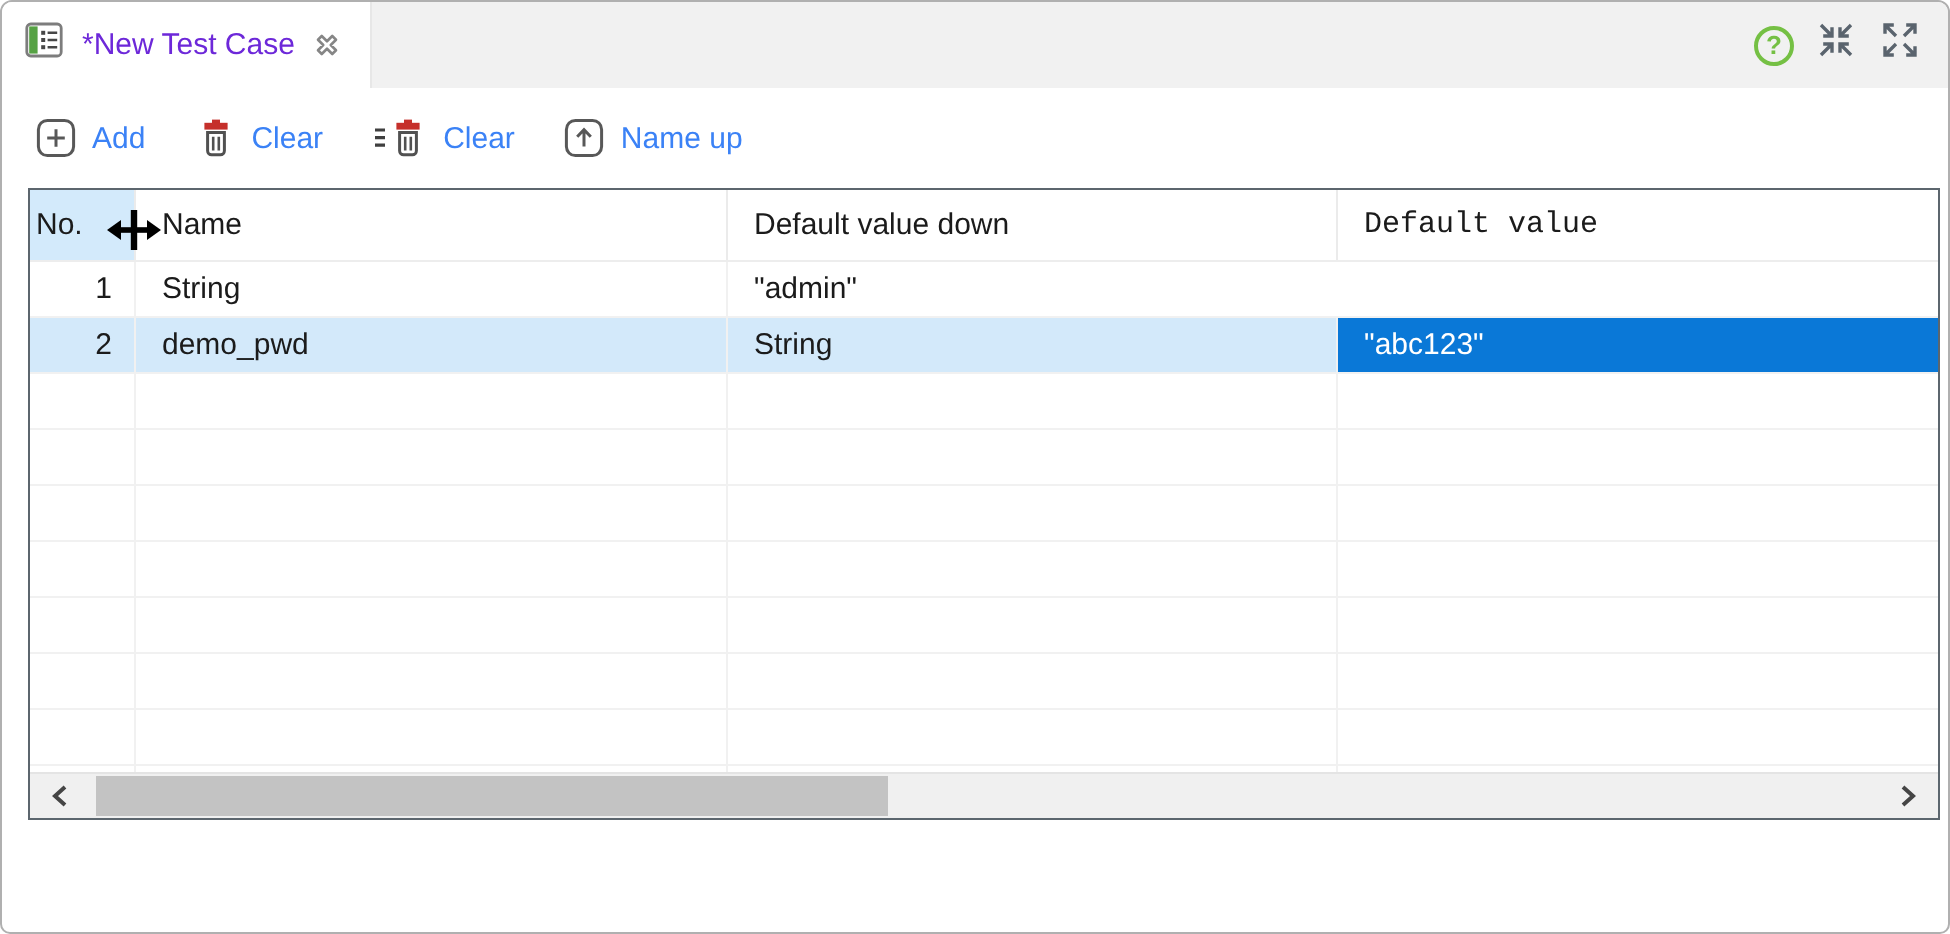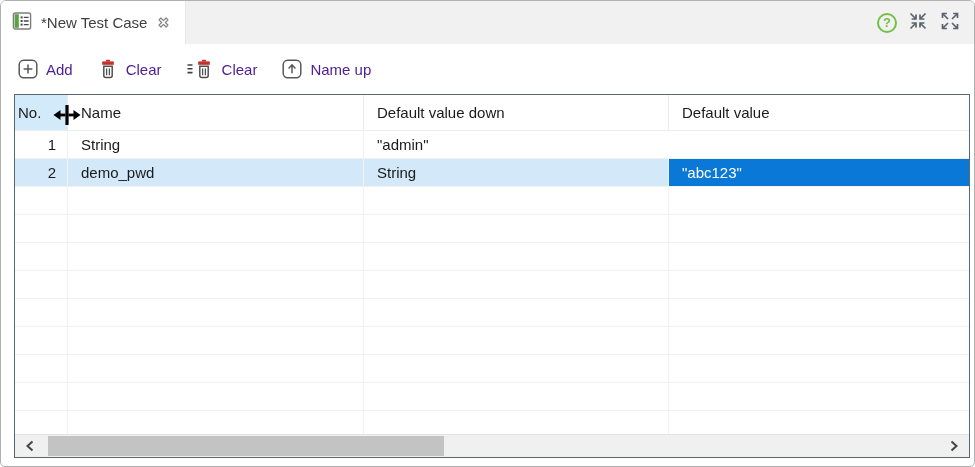--- a/index.html
+++ b/index.html
@@ -5,37 +5,37 @@
   html,body{margin:0;padding:0;background:#ffffff;}
   *{box-sizing:border-box;}
   .window{
     position:relative;width:975px;height:467px;background:#ffffff;
     border:1px solid #b0b0b0;border-radius:6px 6px 5px 5px;overflow:hidden;
     font-family:"Liberation Sans",sans-serif;color:#1b1b1b;
   }
   
   .tabbar{position:absolute;left:0;top:0;right:0;height:43px;background:#f1f1f1;display:flex;align-items:stretch;}
   .tab{background:#ffffff;display:flex;align-items:center;gap:9px;padding:0 14px 0 11px;border-right:1px solid #e7e7e7;}
-  .tab-title{font-size:15px;color:#404040;white-space:nowrap;}
+  .tab-title{font-size:15px;color:#6d28d9;white-space:nowrap;}
   .tab-close{display:flex;align-items:center;}
   .tabbar-actions{margin-left:auto;display:flex;align-items:center;gap:10px;padding-right:13px;}
   .help-badge{width:20px;height:20px;border-radius:50%;border:2px solid #75c044;color:#75c044;
     font-size:13px;font-weight:700;display:flex;align-items:center;justify-content:center;line-height:1;}
   
   .toolbar{position:absolute;left:0;top:43px;right:0;height:50px;background:#ffffff;
     display:flex;align-items:center;padding-left:17px;gap:25px;}
-  .tbtn{display:flex;align-items:center;gap:8px;font-size:15px;color:#4c1d95;cursor:default;}
+  .tbtn{display:flex;align-items:center;gap:8px;font-size:15px;color:#3b82f6;cursor:default;}
   .tbtn .ic{display:flex;align-items:center;}
   
-  .tablebox{position:absolute;left:13px;top:93px;width:956px;height:364px;
+  .tablebox{position:absolute;left:13px;top:93px;width:956px;height:316px;
     border:1px solid #5c666e;background:#ffffff;display:flex;flex-direction:column;}
   .thead{flex:0 0 36px;display:grid;grid-template-columns:53px 296px 305px 1fr;
     font-size:15px;border-bottom:1px solid #ededed;}
   .th{display:flex;align-items:center;padding-left:13px;border-right:1px solid #ebebeb;overflow:hidden;white-space:nowrap;}
-  .th:last-child{border-right:none;}
+  .th:last-child{border-right:none;font-family:Liberation Mono, monospace;}
   .th-no{padding-left:3px;background:#d3eafb;}
   .tbody{flex:1 1 auto;overflow:hidden;}
   .trow{display:grid;grid-template-columns:53px 296px 305px 1fr;height:28px;
     border-bottom:1px solid #f1f1f1;font-size:15px;}
   .td{display:flex;align-items:center;padding-left:13px;border-right:1px solid #f1f1f1;
     overflow:hidden;white-space:nowrap;}
   .td:last-child{border-right:none;}
   .c-no{justify-content:flex-end;padding-right:11px;padding-left:0;}
   .trow.hl .td{background:#d3e9fa;}
   .trow .td.sel{background:#0a78d7;color:#ffffff;}

